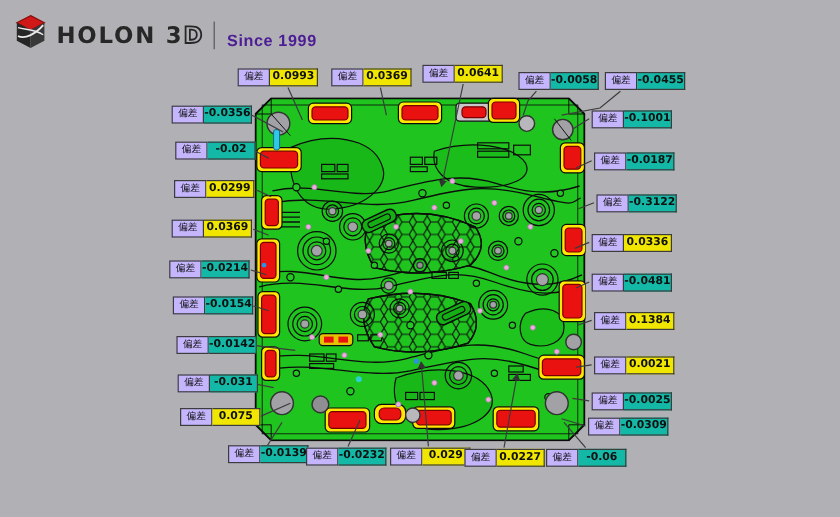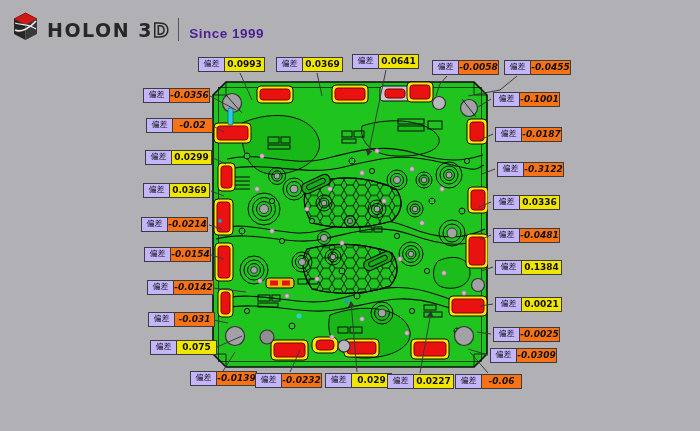--- a/index.html
+++ b/index.html
@@ -20,21 +20,21 @@
   .leaders{position:absolute;left:0;top:0;width:700px;height:431px;pointer-events:none;}
   
   .ann{position:absolute;display:flex;height:15px;filter:drop-shadow(0 0 0 rgba(0,0,0,0));}
   .ann-key{box-sizing:border-box;width:27px;height:15px;background:#c4b5fd;
     border:1px solid #3c3c3c;font-size:8px;line-height:12px;text-align:center;color:#111;
     font-family:"DejaVu Sans",sans-serif;overflow:hidden;}
   .ann-val{box-sizing:border-box;width:40px;height:15px;border:1px solid #3c3c3c;border-left:none;
     font-size:9px;font-weight:700;line-height:13px;text-align:center;color:#101010;
     font-family:"DejaVu Sans",sans-serif;}
   .pos{background:#f0e600;}
-  .neg{background:#f97316;font-style:italic;}
+  .neg{background:#14b8a6;}
 </style>
 </head>
 <body>
 
 <div class="stage">
 
   <div class="brand">
     <svg width="27" height="29" viewBox="0 0 27 29">
       <polygon points="13.5,1 25,7 13.5,13 2,7" fill="#d01818" stroke="#8a1010" stroke-width="1"></polygon>
       <polygon points="2,7 13.5,13 13.5,28 2,22" fill="#262626"></polygon>

